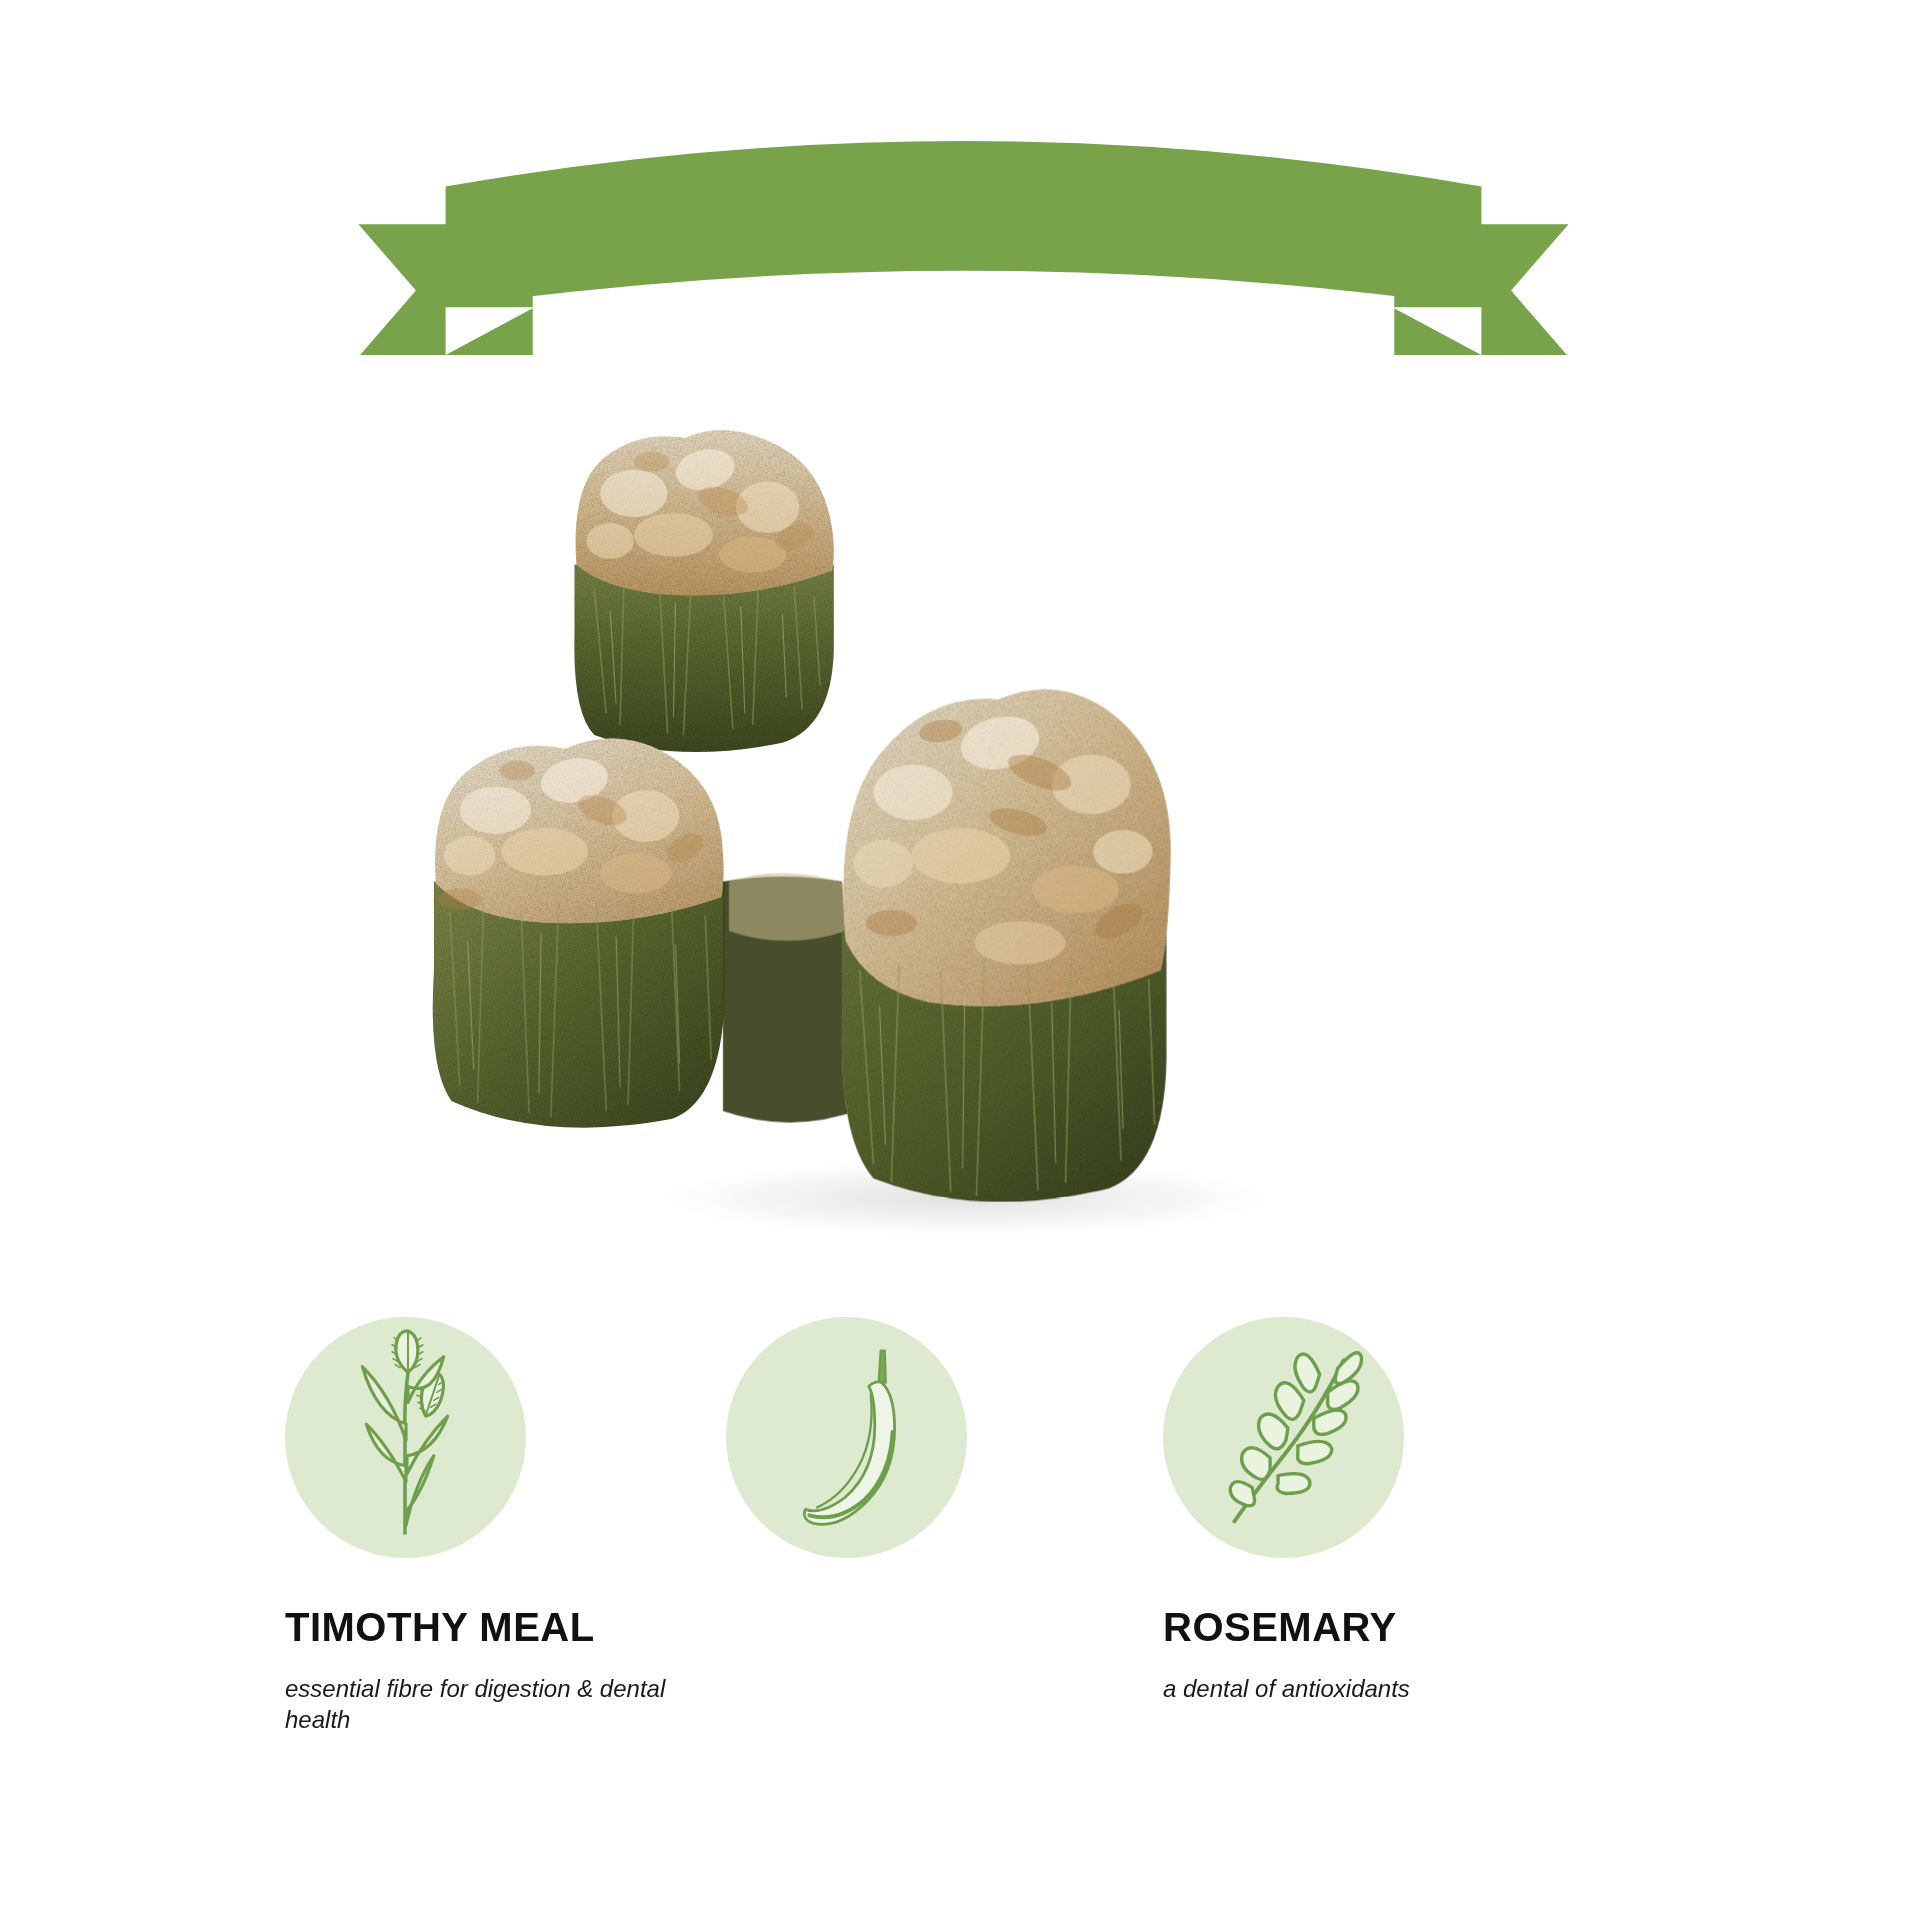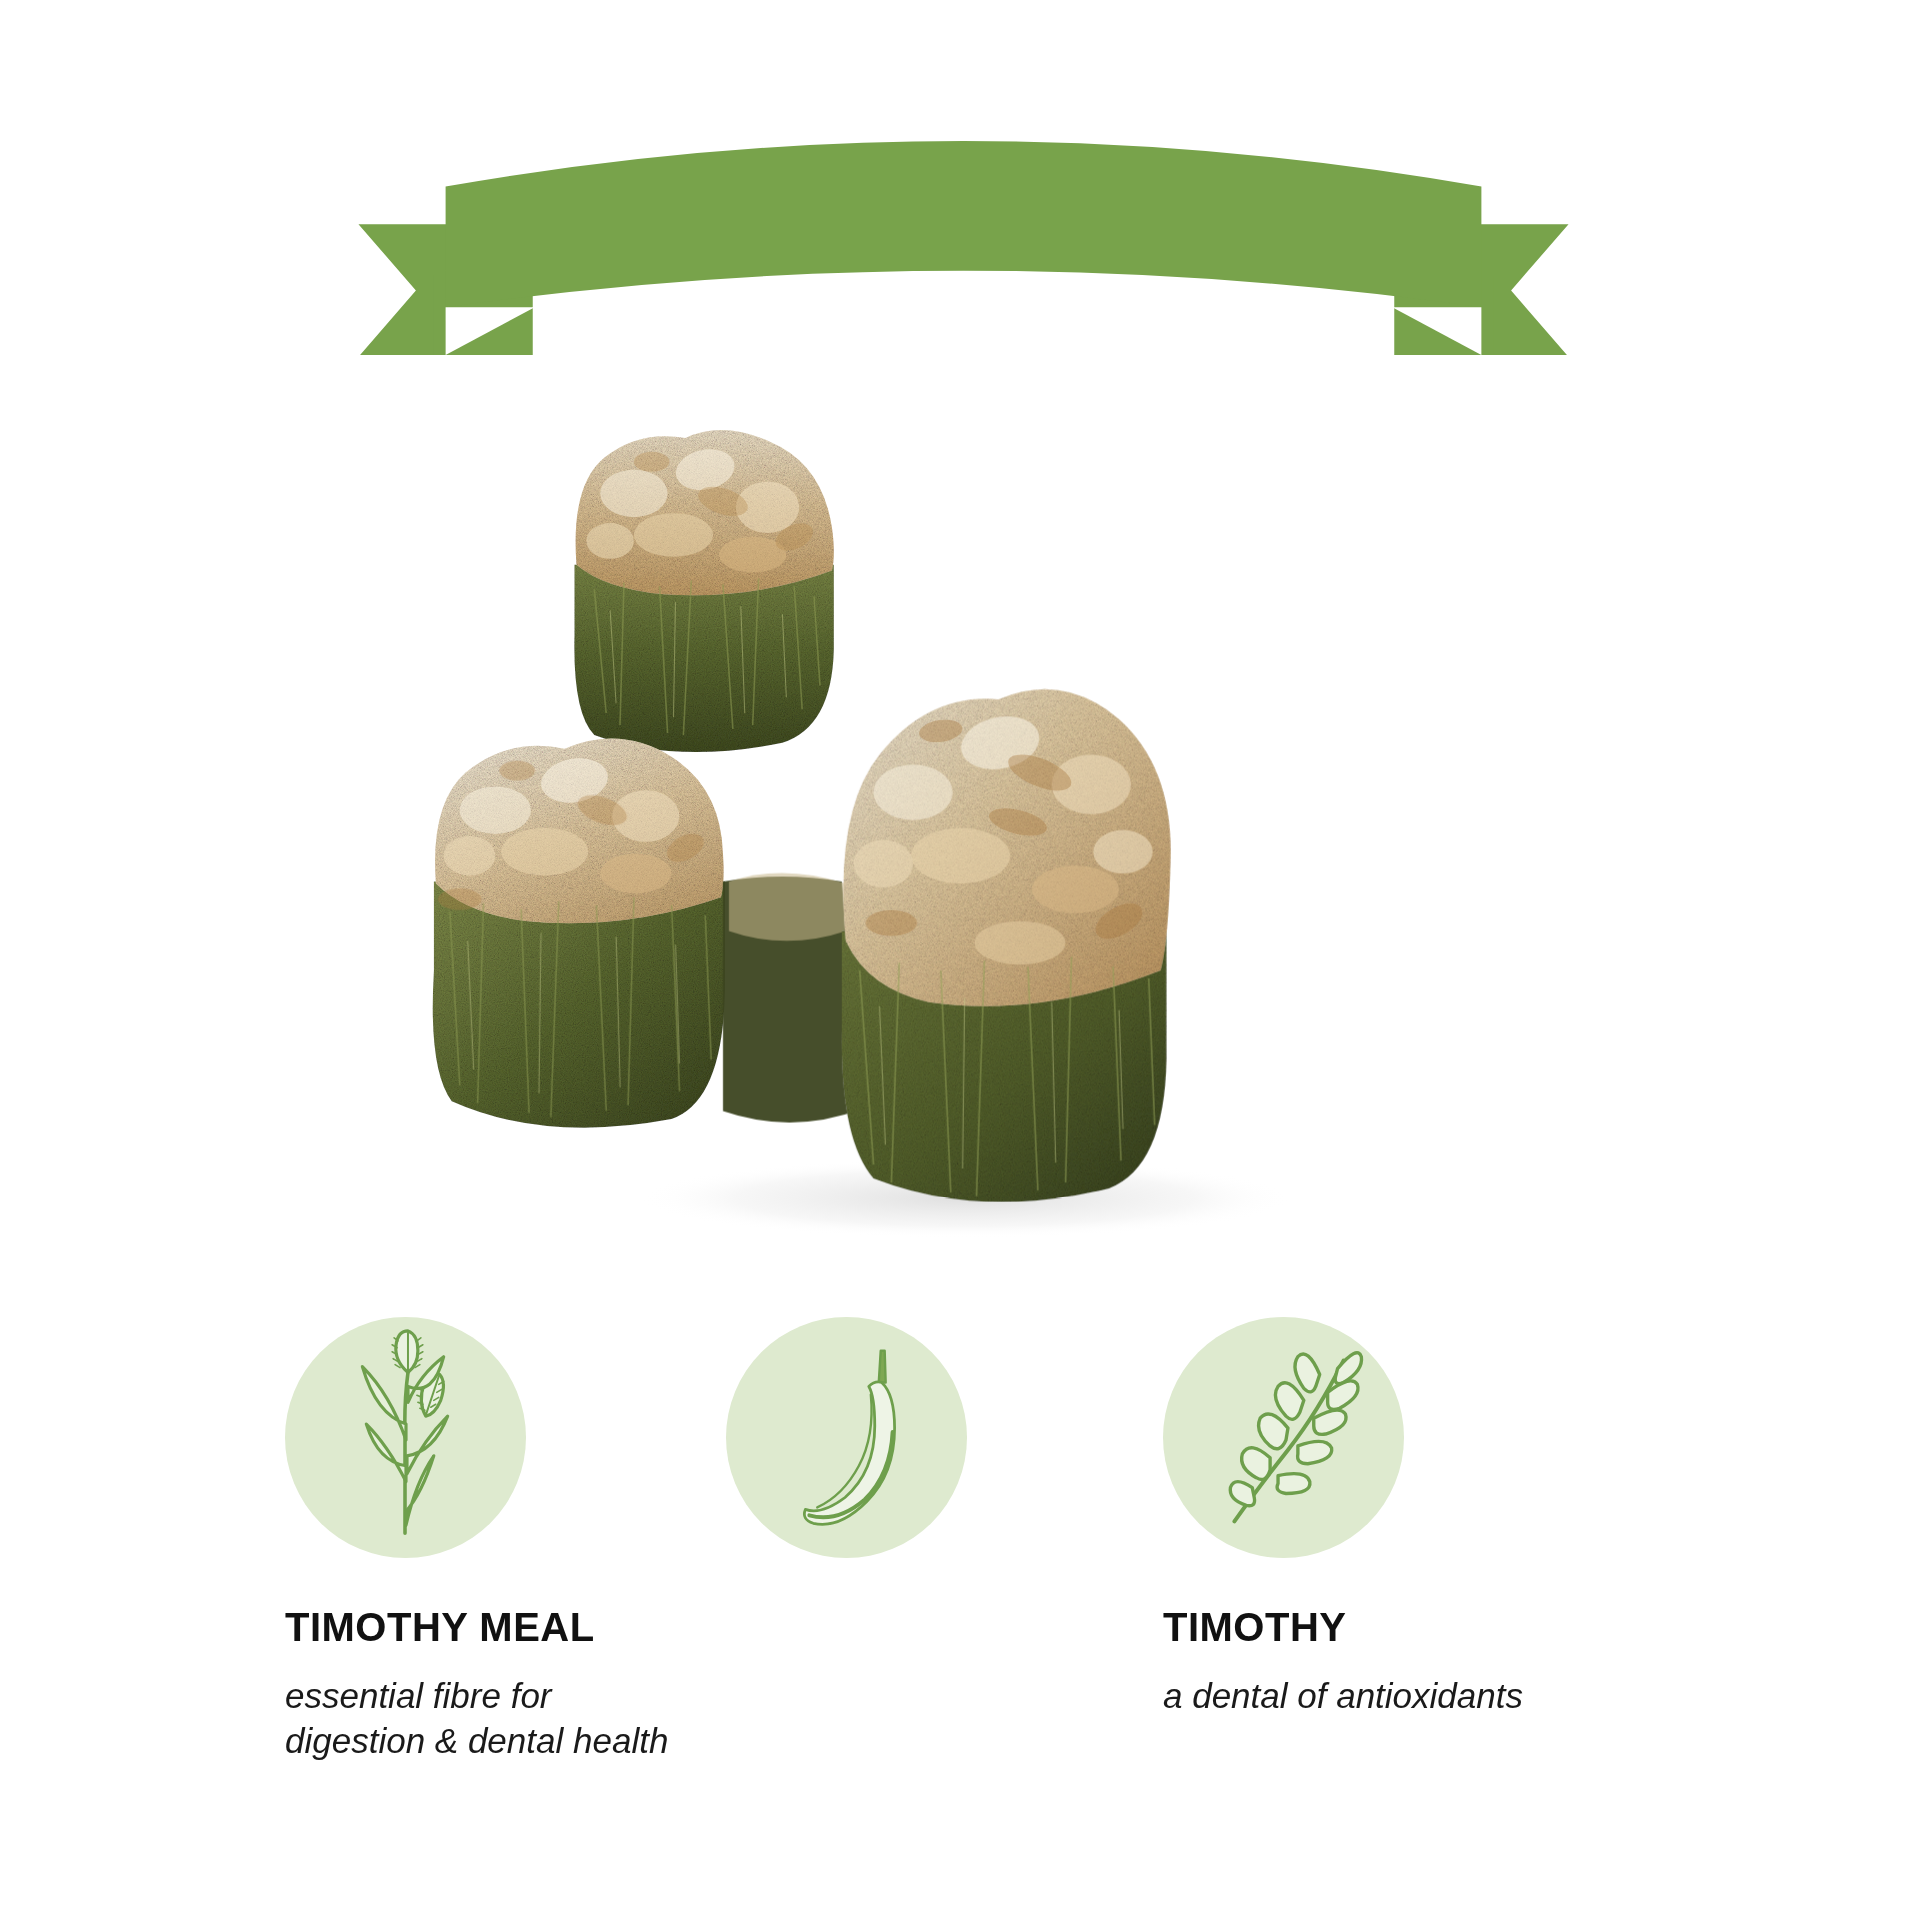--- a/index.html
+++ b/index.html
@@ -58,21 +58,21 @@
     font-size:40px;
     letter-spacing:0.5px;
     color:#111111;
     line-height:1.05;
     white-space:nowrap;
   }
   .ing-desc{
     margin-top:26px;
     font-family:"Liberation Sans", sans-serif;
     font-style:italic;
-    font-size:35px;
+    font-size:24px;
     color:#1a1a1a;
     line-height:1.28;
     width:396px;
   }
   .ing-2 .ing-desc{width:426px;}
   .ing-0 .ing-desc{width:396px;}
 </style>
 </head>
 <body>
 
@@ -407,19 +407,19 @@
             <path d="M116 160 Q144 154 148 166 Q150 178 124 178 Q112 176 116 168 Z" fill="#eaf2e0"></path>
 
             <path d="M158 58 Q146 30 136 40 Q128 52 142 72 Q150 80 154 70 Z" fill="#eaf2e0"></path>
             <path d="M142 84 Q126 58 116 70 Q108 82 124 100 Q132 108 138 96 Z" fill="#eaf2e0"></path>
             <path d="M126 112 Q108 90 98 102 Q92 116 108 130 Q118 138 124 124 Z" fill="#eaf2e0"></path>
             <path d="M108 142 Q88 124 80 138 Q76 152 94 162 Q104 168 108 154 Z" fill="#eaf2e0"></path>
             <path d="M90 172 Q72 160 68 172 Q66 184 84 190 Q94 192 92 182 Z" fill="#eaf2e0"></path>
           </g>
         </svg>
       </div>
-      <div class="ing-title">TIMOTHY</div>
+      <div class="ing-title">ROSEMARY</div>
       <div class="ing-desc">a dental of antioxidants</div>
     </div>
 
   </div>
 </div>
 
 
 </body></html>

